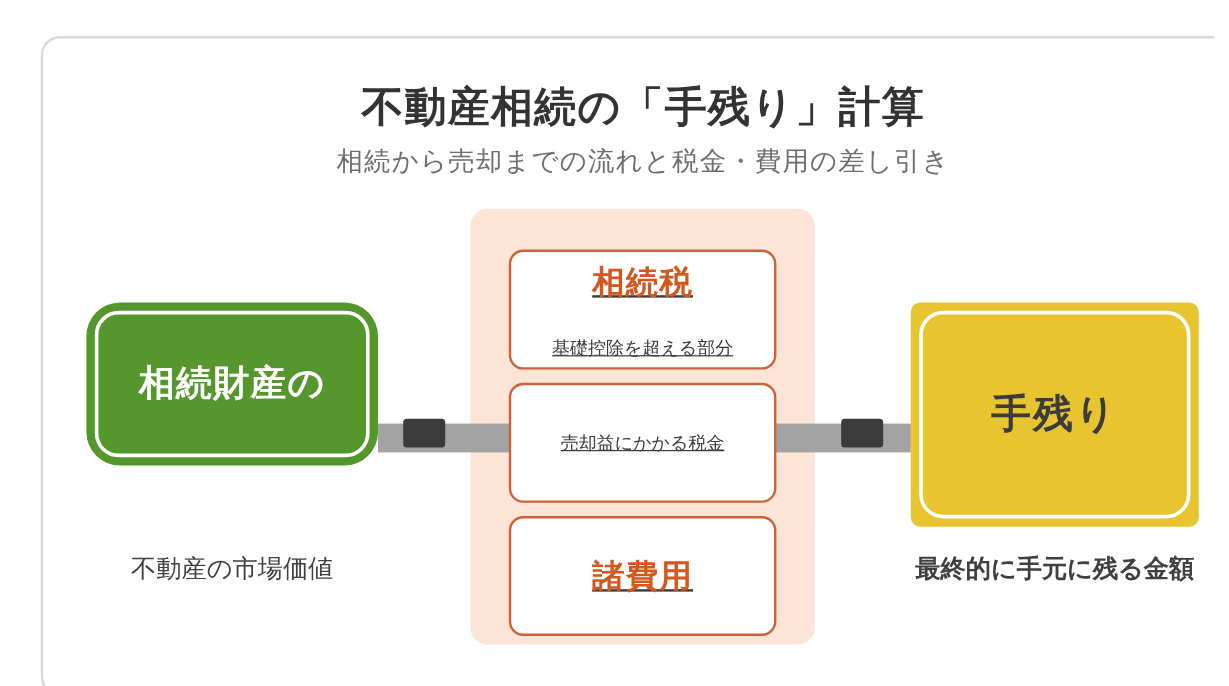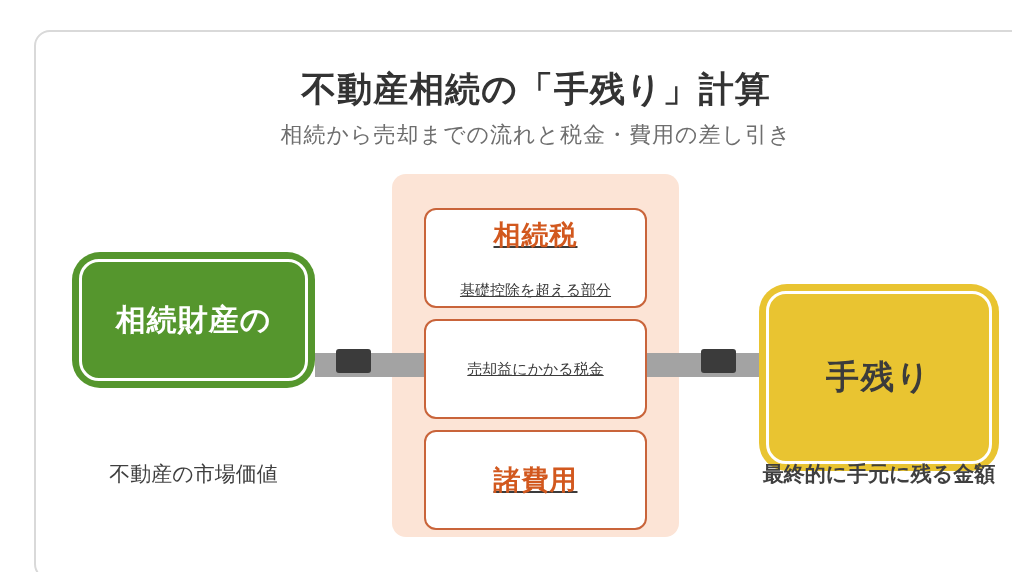--- a/index.html
+++ b/index.html
@@ -137,26 +137,25 @@
   .deduction-desc {
     font-size: 15px;
     color: #3b3b3b;
   }
   
   .result-box {
     position: absolute;
     left: 735px; top: 228px;
     width: 240px; height: 187px;
     background: #e9c431;
-    border-radius: 28px;
+    border-radius: 8px;
     z-index: 2;
     display: flex;
     align-items: center;
     justify-content: center;
-    margin-top: 32px;
   }
   .result-label {
     position: relative;
     font-size: 33px;
     font-weight: 700;
     color: #3b3b3b;
     letter-spacing: 2px;
   }
   .result-caption {
     position: absolute;

